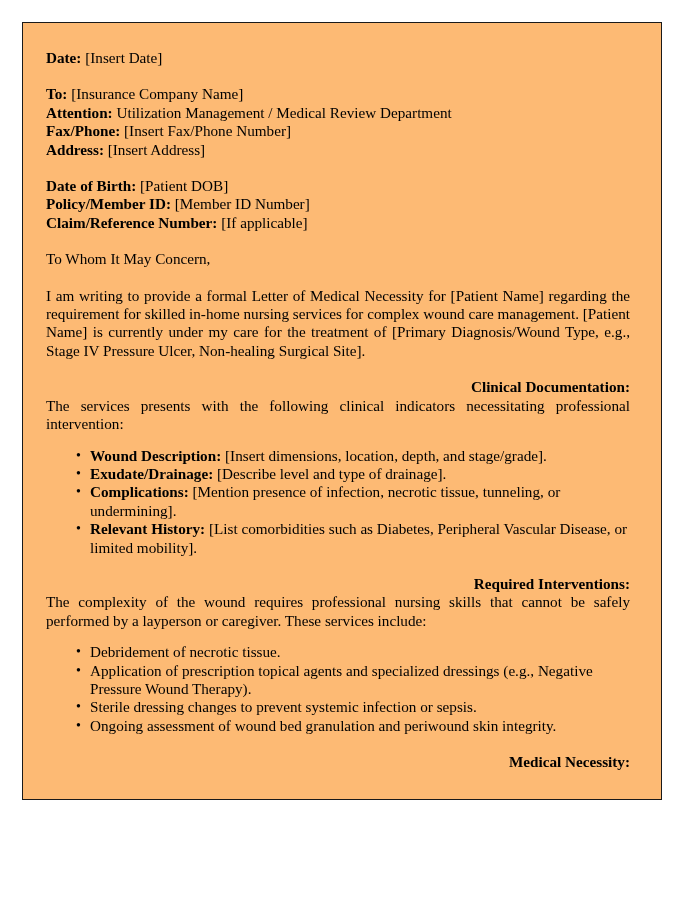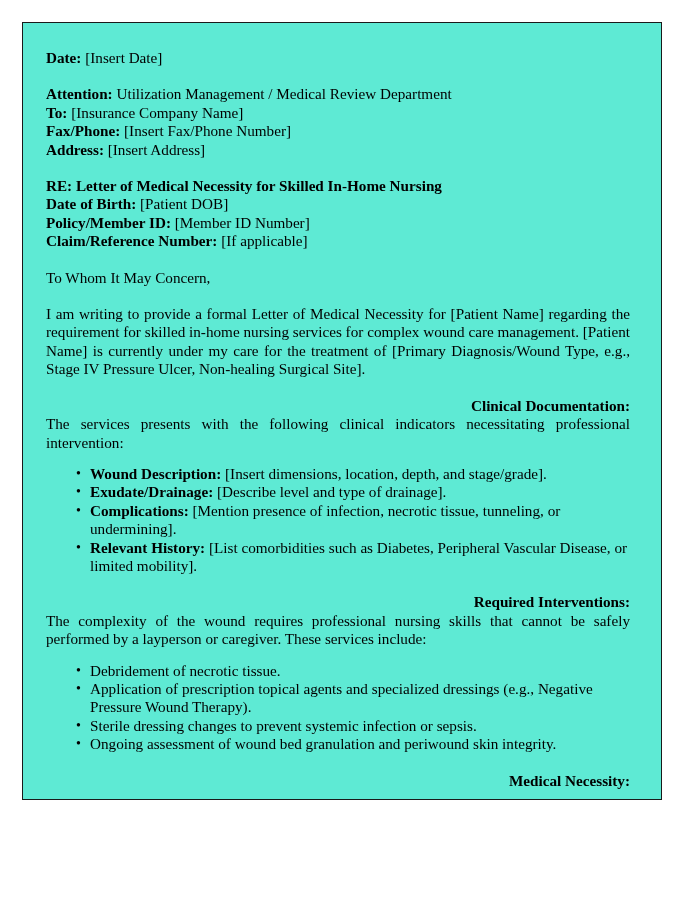--- a/index.html
+++ b/index.html
@@ -17,21 +17,21 @@
 
   #page-frame {
     position: absolute;
     left: 22px;
     top: 22px;
     width: 640px;
     height: 778px;
     border: 1.5px solid #1a1a1a;
     box-sizing: border-box;
     overflow: hidden;
-    background: #5eead4;
+    background: #fdba74;
   }
 
   #doc-body {
     position: absolute;
     left: 23px;
     top: 26px;
     width: 584px;
     font-size: 15.2px;
     line-height: 18.4px;
   }
@@ -82,41 +82,40 @@
 
     <div class="block line">
       <span class="lbl">Date:</span>
       <span>[Insert Date]</span>
     </div>
 
     <div class="gap-lg"></div>
 
     <div class="block">
       <div class="line">
+        <span class="lbl">To:</span>
+        <span>[Insurance Company Name]</span>
+      </div>
+      <div class="line">
         <span class="lbl">Attention:</span>
         <span>Utilization Management / Medical Review Department</span>
-      </div>
-      <div class="line">
-        <span class="lbl">To:</span>
-        <span>[Insurance Company Name]</span>
       </div>
       <div class="line">
         <span class="lbl">Fax/Phone:</span>
         <span>[Insert Fax/Phone Number]</span>
       </div>
       <div class="line">
         <span class="lbl">Address:</span>
         <span>[Insert Address]</span>
       </div>
     </div>
 
     <div class="gap-lg"></div>
 
     <div class="block">
-      <div class="line lbl">RE: Letter of Medical Necessity for Skilled In-Home Nursing</div>
       <div class="line">
         <span class="lbl">Date of Birth:</span>
         <span>[Patient DOB]</span>
       </div>
       <div class="line">
         <span class="lbl">Policy/Member ID:</span>
         <span>[Member ID Number]</span>
       </div>
       <div class="line">
         <span class="lbl">Claim/Reference Number:</span>

